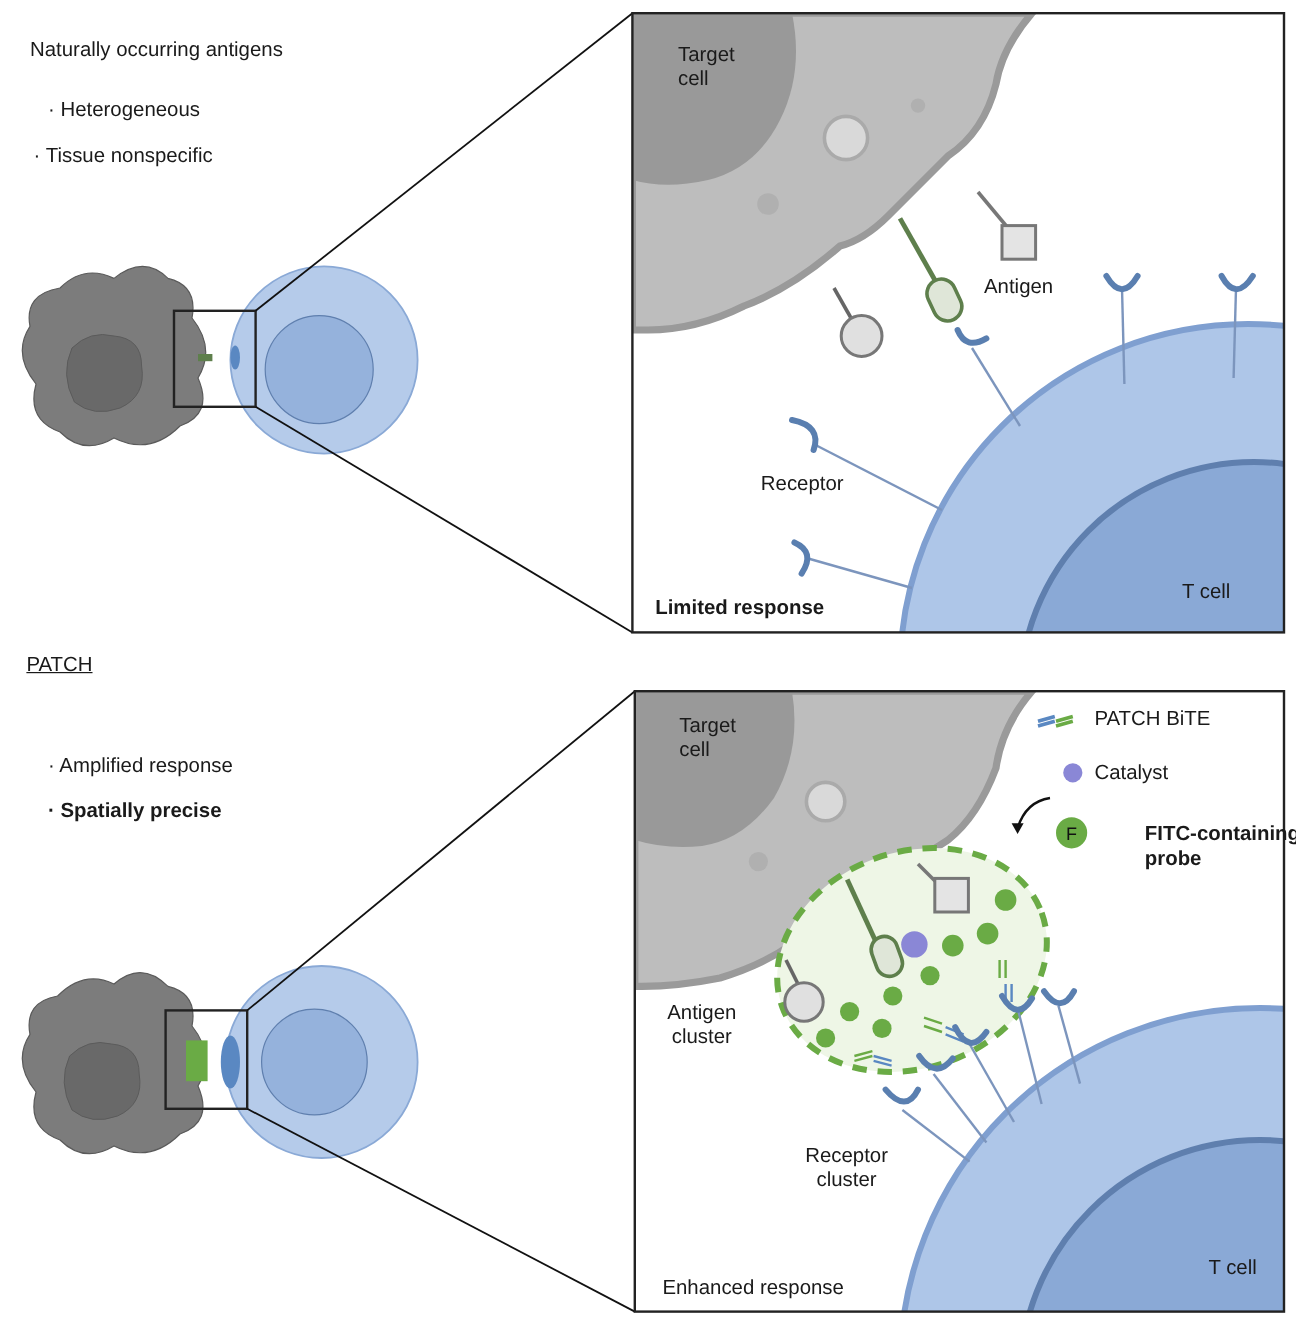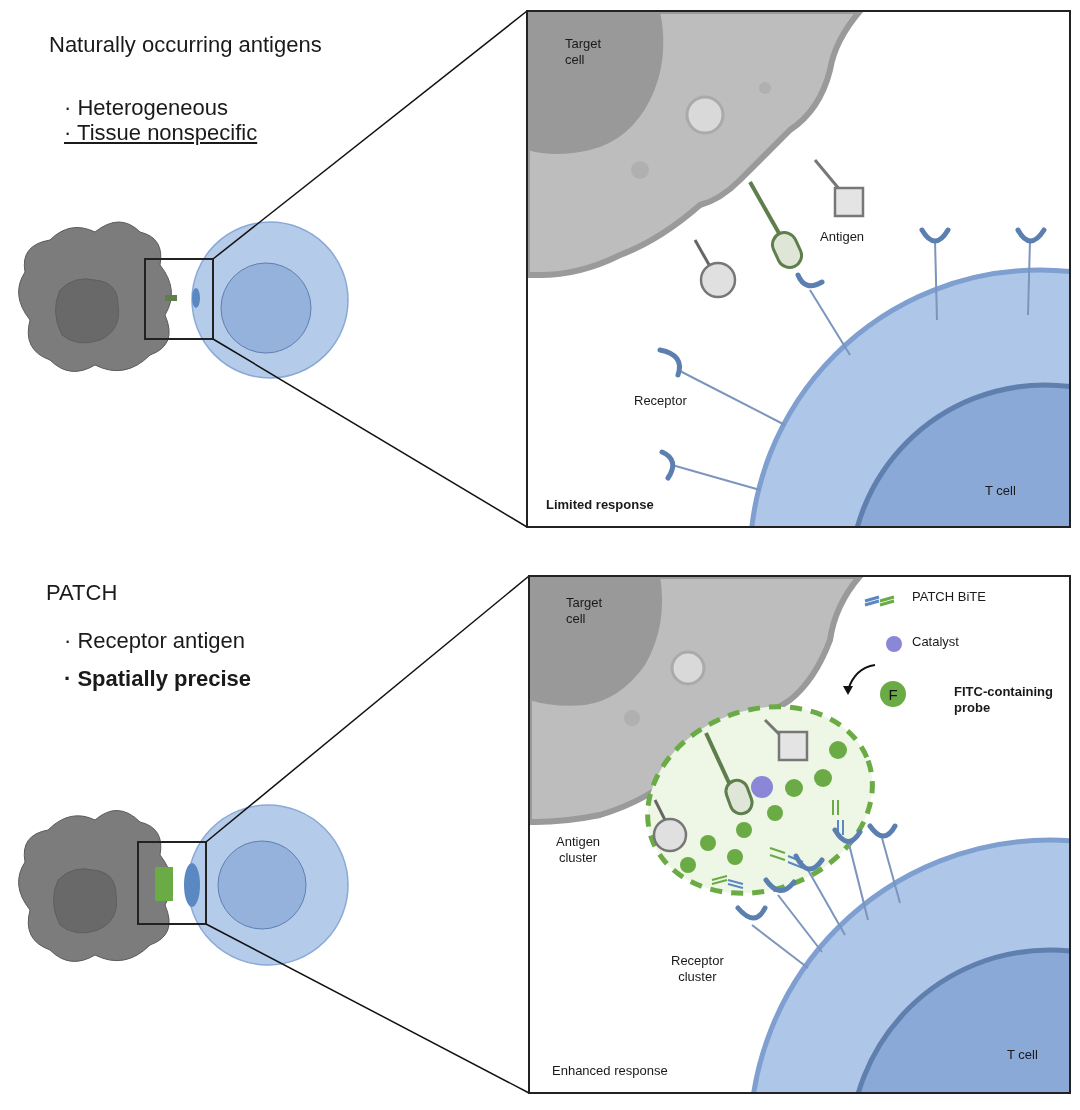--- a/index.html
+++ b/index.html
@@ -1,29 +1,29 @@
 <!DOCTYPE html>
 <html><head>
 <meta charset="utf-8">
 <style>
   html,body{margin:0;padding:0;background:#fff;}
   body{width:1080px;height:1110px;position:relative;overflow:hidden;font-family:"Liberation Sans",sans-serif;color:#1a1a1a;}
-  .txt{position:absolute;font-size:22px;line-height:1.2;white-space:nowrap;margin-left:24px;}
-  .lbl{position:absolute;font-size:13px;line-height:1.2;}
+  .txt{position:absolute;font-size:17px;line-height:1.2;white-space:nowrap;}
+  .lbl{position:absolute;font-size:17px;line-height:1.2;}
   svg{position:absolute;left:0;top:0;}
 </style>
 </head>
 <body>
 
 <div class="txt" style="left:25px;top:32px;">Naturally occurring antigens</div>
-<div class="txt" style="left:40px;top:95px;">·  Heterogeneous</div>
-<div class="txt" style="left:40px;top:120px;text-decoration:underline;">· Tissue nonspecific</div>
+<div class="txt" style="left:40px;top:82px;">·  Heterogeneous</div>
+<div class="txt" style="left:28px;top:120px;">· Tissue nonspecific</div>
 
-<div class="txt" style="left:22px;top:580px;">PATCH</div>
-<div class="txt" style="left:40px;top:628px;">·  Receptor antigen</div>
+<div class="txt" style="left:22px;top:544px;text-decoration:underline;">PATCH</div>
+<div class="txt" style="left:40px;top:628px;">·  Amplified response</div>
 <div class="txt" style="left:40px;top:666px;font-weight:bold;">·  Spatially precise</div>
 
 <svg width="1080" height="1110" viewBox="0 0 1080 1110">
   <defs>
     <clipPath id="clip1">
         <rect x="527" y="11" width="543" height="516"></rect>
       </clipPath>
     <clipPath id="clip2">
         <rect x="529" y="576" width="541" height="517"></rect>
       </clipPath>

